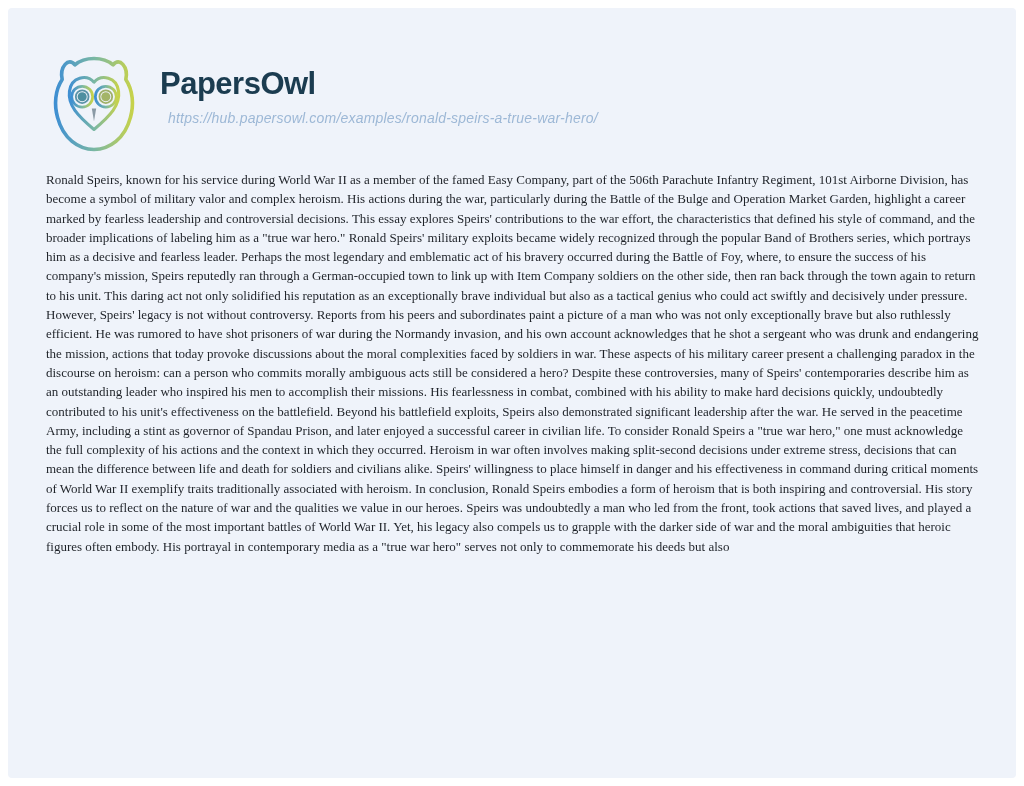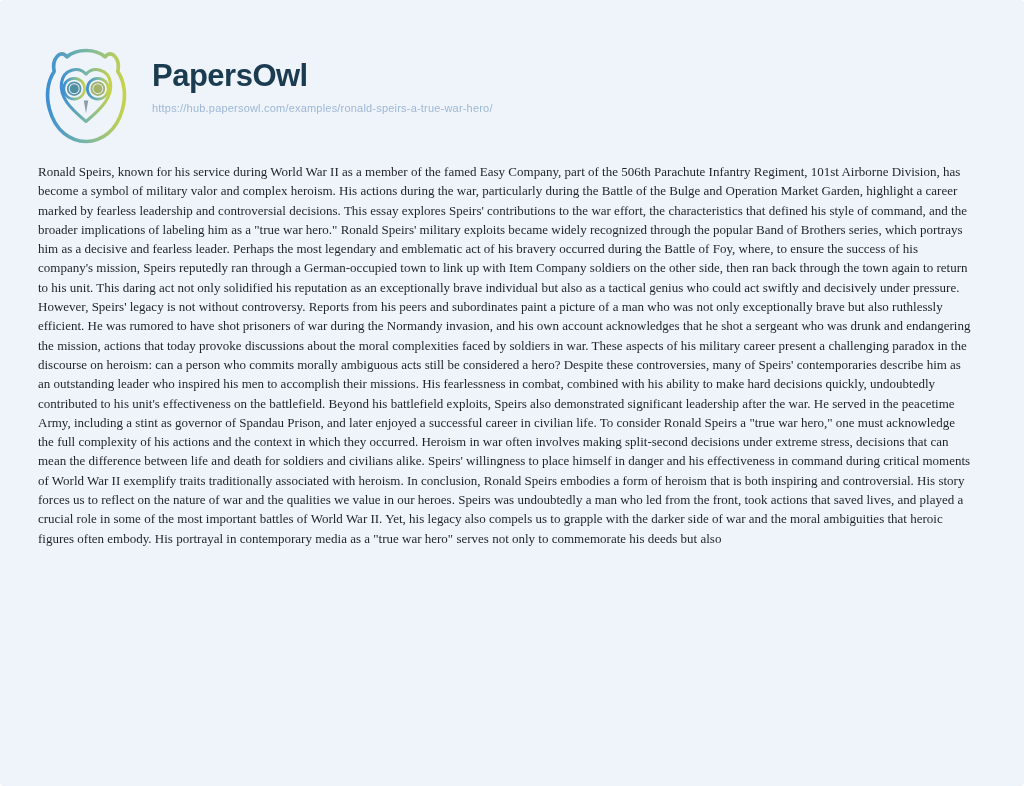--- a/index.html
+++ b/index.html
@@ -8,20 +8,21 @@
     height: 786px;
     background: #ffffff;
     font-family: "Liberation Sans", sans-serif;
     overflow: hidden;
   }
   .page {
     position: relative;
     width: 1024px;
     height: 786px;
     background: #ffffff;
+    padding: 8px;
   }
   .panel {
     width: 100%;
     height: 100%;
     background: #eff3fa;
     border-radius: 4px;
     padding: 0 38px;
     overflow: hidden;
   }
   .header {
@@ -39,23 +40,25 @@
   .brand-block { padding-top: 12px; }
   .brand-name {
     font-size: 31px;
     font-weight: bold;
     letter-spacing: -0.5px;
     color: #1b3c50;
     font-family: "Liberation Sans", sans-serif;
   }
   .brand-url {
     margin-top: 8px;
-    font-size: 11px;
+    font-size: 14px;
+    font-style: italic;
     color: #9db8d6;
     letter-spacing: 0.2px;
+    margin-left: 8px;
   }
   .article-title {
     margin-top: 27px;
     font-size: 27.5px;
     font-weight: 400;
     color: #323a46;
     font-family: "Liberation Sans", sans-serif;
   }
   .article-body {
     margin-top: 16px;

